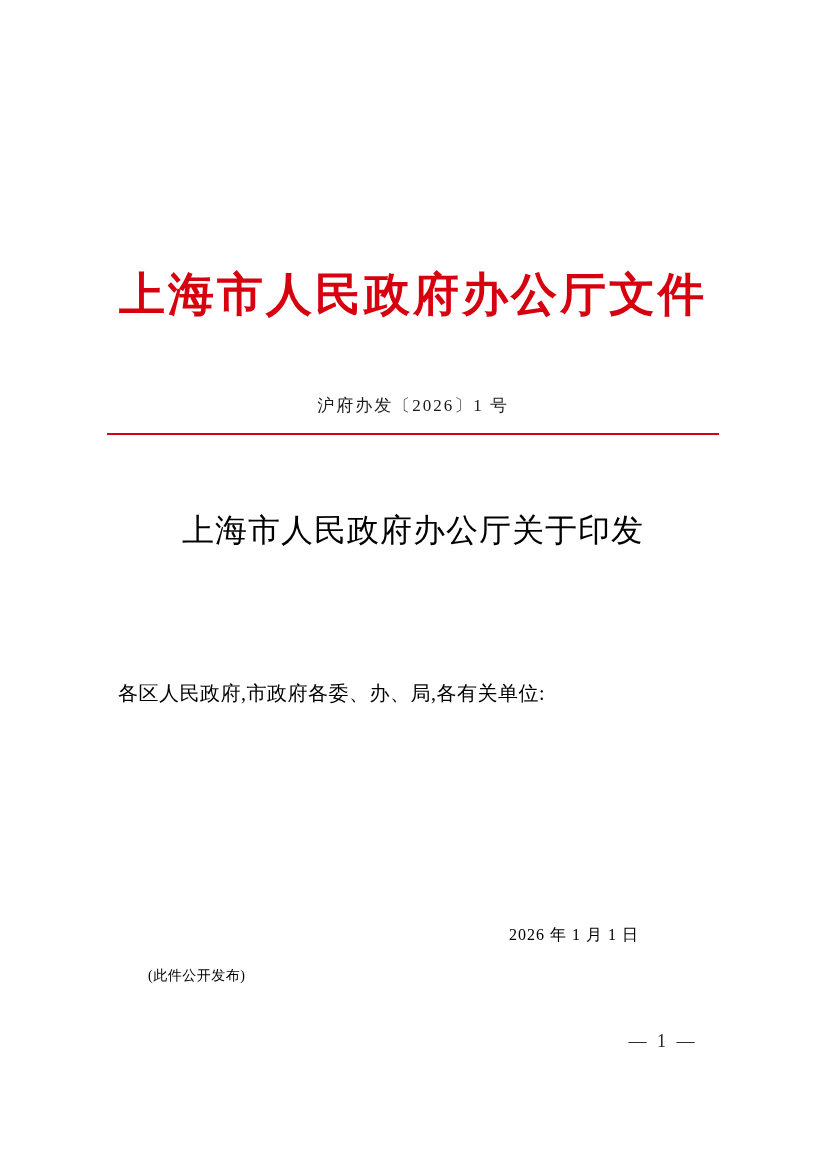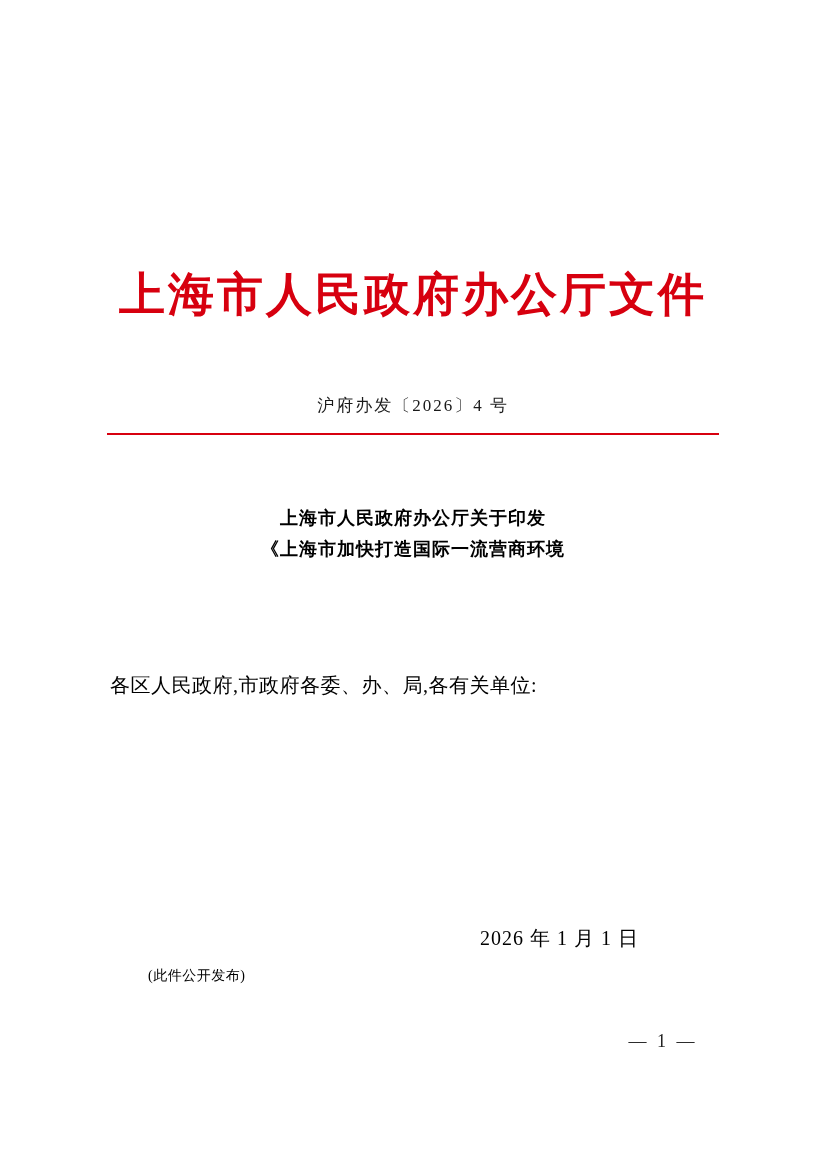--- a/index.html
+++ b/index.html
@@ -53,54 +53,54 @@
     width: 612px;
     height: 2px;
     background: #d7000f;
   }
   .notice-title {
     position: absolute;
     top: 503px;
     left: 113px;
     width: 600px;
     text-align: center;
-    font-size: 18px;
-    font-weight: bold;
+    font-size: 32px;
+    font-weight: normal;
     line-height: 1.72;
     letter-spacing: 1px;
     font-family: "DejaVu Serif", "Liberation Serif", serif;
   }
   .notice-title .line {
     display: block;
     white-space: nowrap;
   }
   .body-block {
     position: absolute;
     top: 665px;
     left: 110px;
     width: 607px;
     font-size: 20px;
     line-height: 2.0;
     letter-spacing: 0.5px;
   }
   .body-block p {
-    margin: 0;
+    margin: 8px;
     text-align: justify;
   }
   .indent2 {
     text-indent: 40px;
   }
   .date-line {
     position: absolute;
     top: 925px;
     left: 110px;
     width: 607px;
     text-align: right;
     padding-right: 78px;
-    font-size: 20px;
+    font-size: 16px;
     letter-spacing: 1px;
     box-sizing: border-box;
   }
   .publish-note {
     position: absolute;
     top: 967px;
     left: 148px;
     font-size: 14px;
     letter-spacing: 0.5px;
   }
@@ -119,27 +119,26 @@
 </style>
 </head>
 <body>
 
 <div class="page">
 
   <div class="doc-header">
     <div class="doc-title">上海市人民政府办公厅文件</div>
   </div>
 
-  <div class="doc-number">沪府办发〔2026〕4 号</div>
+  <div class="doc-number">沪府办发〔2026〕1 号</div>
 
   <div class="red-rule"></div>
 
   <div class="notice-title">
     <span class="line">上海市人民政府办公厅关于印发</span>
-    <span class="line">《上海市加快打造国际一流营商环境</span>
   </div>
 
   <div class="body-block">
     <p>各区人民政府,市政府各委、办、局,各有关单位:</p>
   </div>
 
   <div class="date-line">2026 年 1 月 1 日</div>
 
   <div class="publish-note">(此件公开发布)</div>
 

